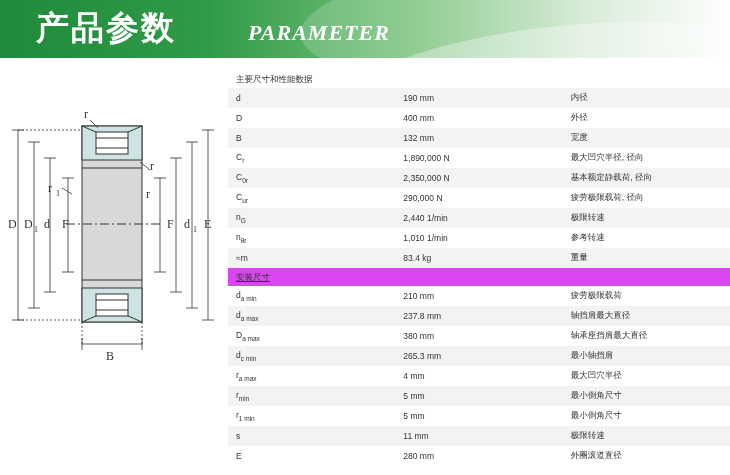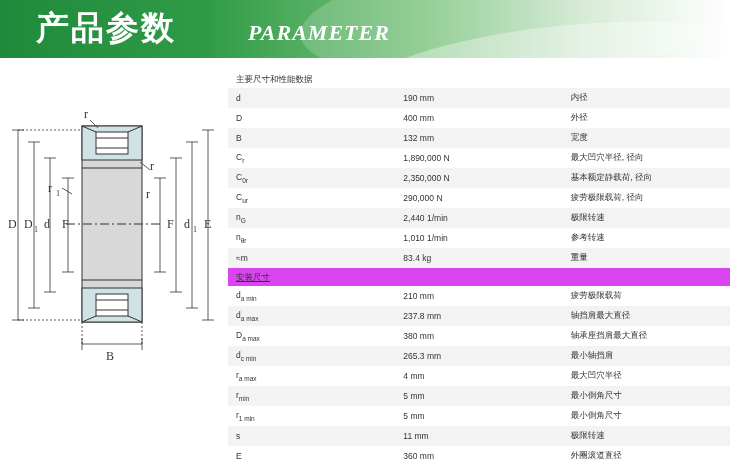--- a/index.html
+++ b/index.html
@@ -338,21 +338,21 @@
             <td class="c-val">5 mm</td>
             <td class="c-desc">最小倒角尺寸</td>
           </tr>
           <tr class="alt">
             <td class="c-sym"><span class="sym">s</span></td>
             <td class="c-val">11 mm</td>
             <td class="c-desc">极限转速</td>
           </tr>
           <tr class="plain">
             <td class="c-sym"><span class="sym">E</span></td>
-            <td class="c-val">360 mm</td>
+            <td class="c-val">280 mm</td>
             <td class="c-desc">外圈滚道直径</td>
           </tr>
         </tbody>
       </table>
     </div>
 
   </div>
 </div>
 
 </body></html>

